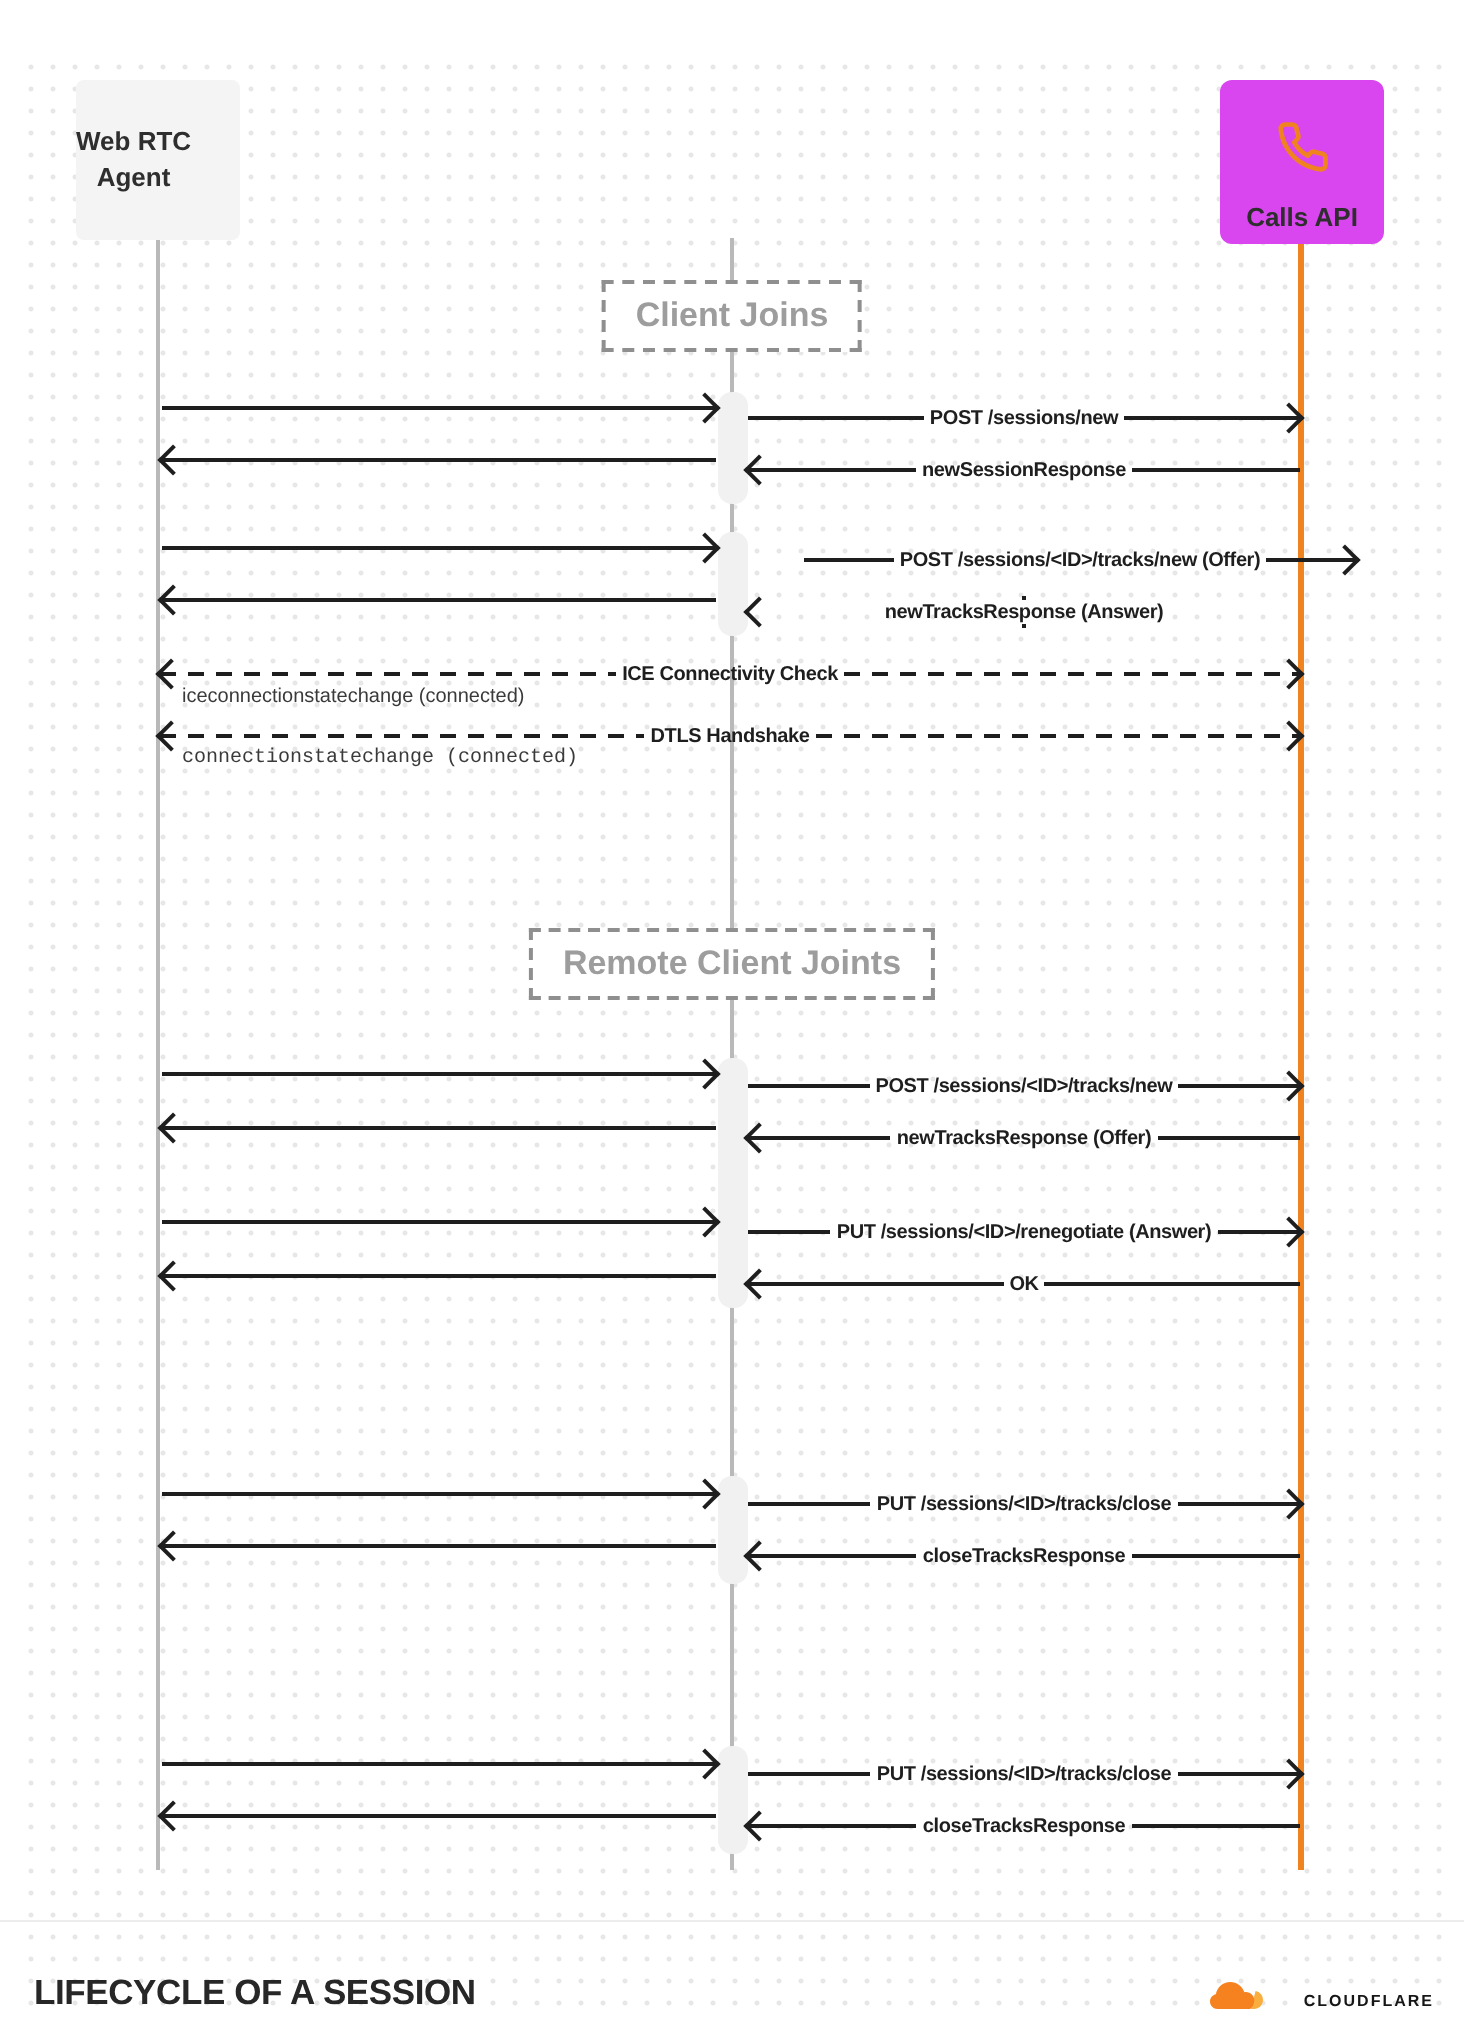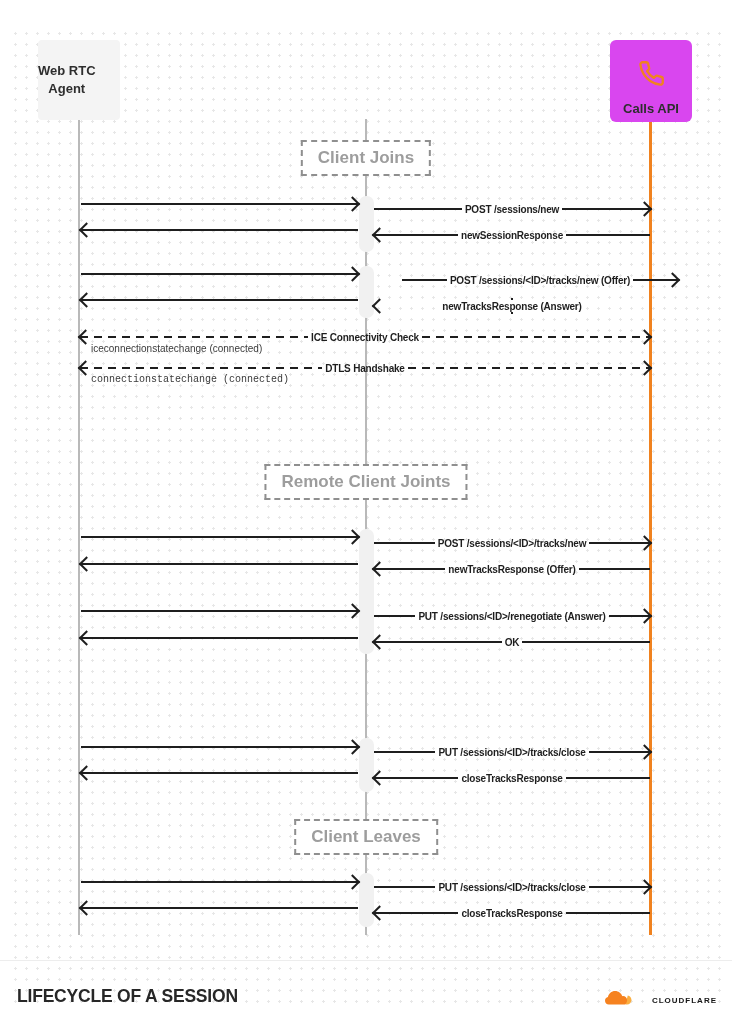--- a/index.html
+++ b/index.html
@@ -71,21 +71,20 @@
     <span>
       <svg width="27" height="27" viewBox="0 0 24 24" fill="none" stroke="#f0821f" stroke-width="2.1" stroke-linecap="round" stroke-linejoin="round">
           <path d="M22 16.92v3a2 2 0 0 1-2.18 2 19.79 19.79 0 0 1-8.63-3.07 19.5 19.5 0 0 1-6-6 19.79 19.79 0 0 1-3.07-8.67A2 2 0 0 1 4.11 2h3a2 2 0 0 1 2 1.72 12.84 12.84 0 0 0 .7 2.81 2 2 0 0 1-.45 2.11L8.09 9.91a16 16 0 0 0 6 6l1.27-1.27a2 2 0 0 1 2.11-.45 12.84 12.84 0 0 0 2.81.7A2 2 0 0 1 22 16.92z"></path>
         </svg>
     </span>
     <span class="alabel">Calls API</span>
   </div>
 
   <div class="phase" style="top:140px;">Client Joins</div>
   <div class="phase" style="top:464px;">Remote Client Joints</div>
-  <div class="phase" style="top:819px;">Client Leaves</div>
 
   <div class="arr" style="left:81px;top:196px;width:277px;">
       <div class="ln"></div>
       <span class="hd hd-r"></span>
     </div>
   <div class="arr" style="left:374px;top:201px;width:276px;">
       <div class="ln"></div>
       <span class="albl">POST /sessions/new</span>
       <div class="ln"></div>
       <span class="hd hd-r"></span>

